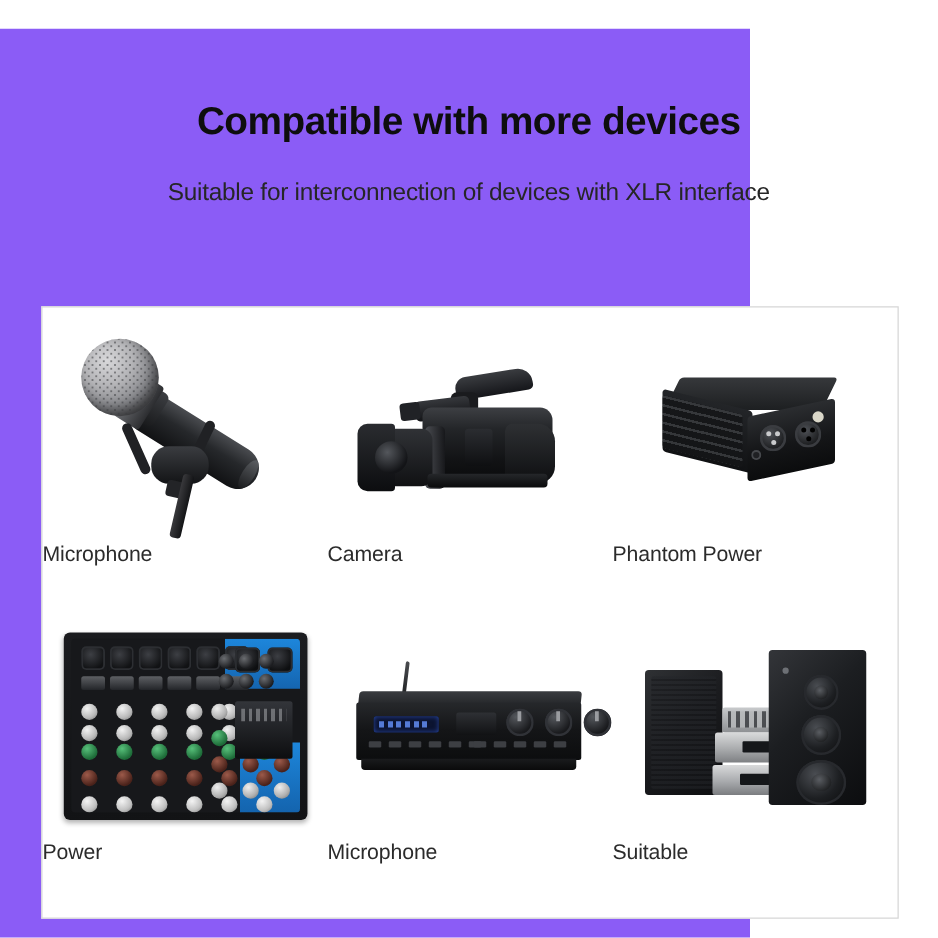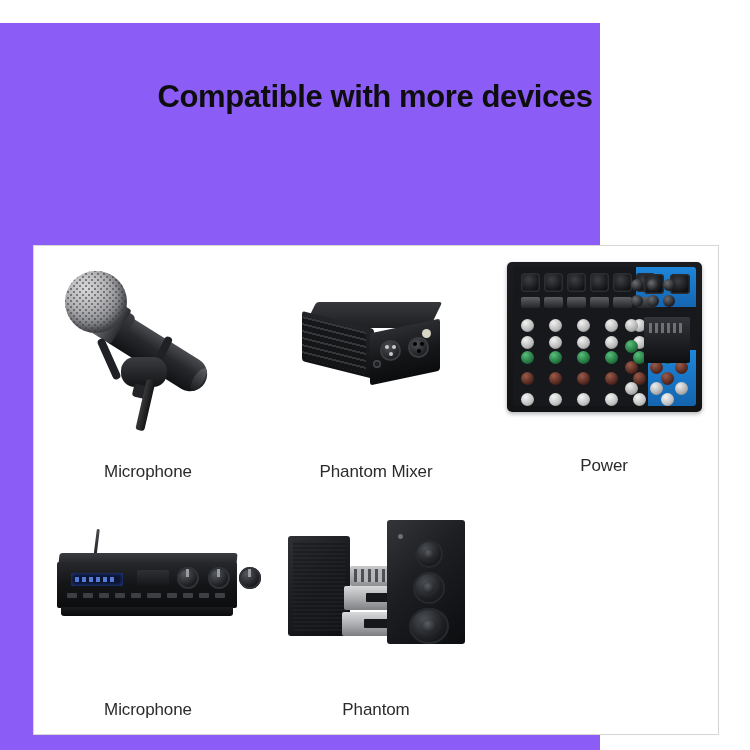--- a/index.html
+++ b/index.html
@@ -22,21 +22,21 @@
 
   
   .card{
     position:absolute;left:33px;top:222px;width:686px;height:490px;
     background:#ffffff;border:1px solid #d6d6d6;box-sizing:border-box;
   }
   .grid{
     position:absolute;inset:0;display:grid;
     grid-template-columns:repeat(3,1fr);grid-template-rows:repeat(2,1fr);
   }
-  .cell{position:relative;display:flex;flex-direction:column;align-items:center;justify-content:flex-start;gap:28px;}
+  .cell{position:relative;display:flex;flex-direction:column;align-items:flex-start;justify-content:flex-start;}
   .art{position:relative;width:100%;height:170px;display:flex;align-items:center;justify-content:center;}
   .cap{
     font-size:17px;color:#2b2b2b;font-weight:400;letter-spacing:-0.1px;
     text-align:center;margin-top:6px;
   }
   .r1 .art{margin-top:12px;}
   .r2 .art{margin-top:6px;}
 
   
   .mic{position:relative;width:175px;height:165px;}
@@ -221,20 +221,21 @@
     background:linear-gradient(180deg,#c8cacc,#8e9093);border-radius:2px;}
   .hifi-top:after{content:"";position:absolute;left:4px;top:3px;right:4px;height:13px;
     background:repeating-linear-gradient(90deg,#3c3e42 0 3px,#b5b7b9 3px 7px);opacity:.85;}
 </style>
 </head>
 <body>
 
 <div class="page">
 
   <div class="title">Compatible with more devices</div>
+  <div class="subtitle">Suitable for interconnection of devices with XLR interface</div>
 
   <div class="card">
     <div class="grid">
 
       <div class="cell r1">
         <div class="art">
           <div class="mic">
             <div class="mic-body"></div>
             <div class="mic-neck"></div>
             <div class="mic-band"></div>
@@ -244,20 +245,37 @@
             <div class="mic-arm1"></div>
             <div class="mic-arm2"></div>
             <div class="mic-clip"></div>
             <div class="mic-knob"></div>
             <div class="mic-stand"></div>
           </div>
         </div>
         <div class="cap">Microphone</div>
       </div>
 
+      <div class="cell r1">
+        <div class="art">
+          <div class="cam">
+            <div class="cam-handle"></div>
+            <div class="cam-vf"></div>
+            <div class="cam-body"></div>
+            <div class="cam-grip"></div>
+            <div class="cam-detail"></div>
+            <div class="cam-ring"></div>
+            <div class="cam-lens"></div>
+            <div class="cam-hood"></div>
+            <div class="cam-glass"></div>
+            <div class="cam-base"></div>
+          </div>
+        </div>
+        <div class="cap">Camera</div>
+      </div>
 
       <div class="cell r1">
         <div class="art">
           <div class="pp">
             <div class="pp-top"></div>
             <div class="pp-left"></div>
             <div class="pp-fins"></div>
             <div class="pp-face"></div>
             <div class="xlr xlr-m">
               <i class="pin p1"></i>
@@ -266,21 +284,21 @@
             </div>
             <div class="xlr xlr-f">
               <i class="hole p1"></i>
                 <i class="hole p2"></i>
                 <i class="hole p3"></i>
             </div>
             <div class="pp-led"></div>
             <div class="pp-jack"></div>
           </div>
         </div>
-        <div class="cap">Phantom Mixer</div>
+        <div class="cap">Phantom Power</div>
       </div>
 
       <div class="cell r2">
         <div class="art">
           <div class="mx">
             <div class="mx-shell"></div>
             <div class="mx-face">
               <div class="mx-blue-top"></div>
               <div class="mx-blue-bot"></div>
               <div class="mx-jackrow">
@@ -414,18 +432,18 @@
                 <span class="kb"></span>
             </div>
             <div class="spk-r">
               <span class="spk-dot"></span>
               <span class="drv d1"></span>
               <span class="drv d2"></span>
               <span class="drv d3"></span>
             </div>
           </div>
         </div>
-        <div class="cap">Phantom</div>
+        <div class="cap">Suitable</div>
       </div>
 
     </div>
   </div>
 </div>
 
 </body></html>

